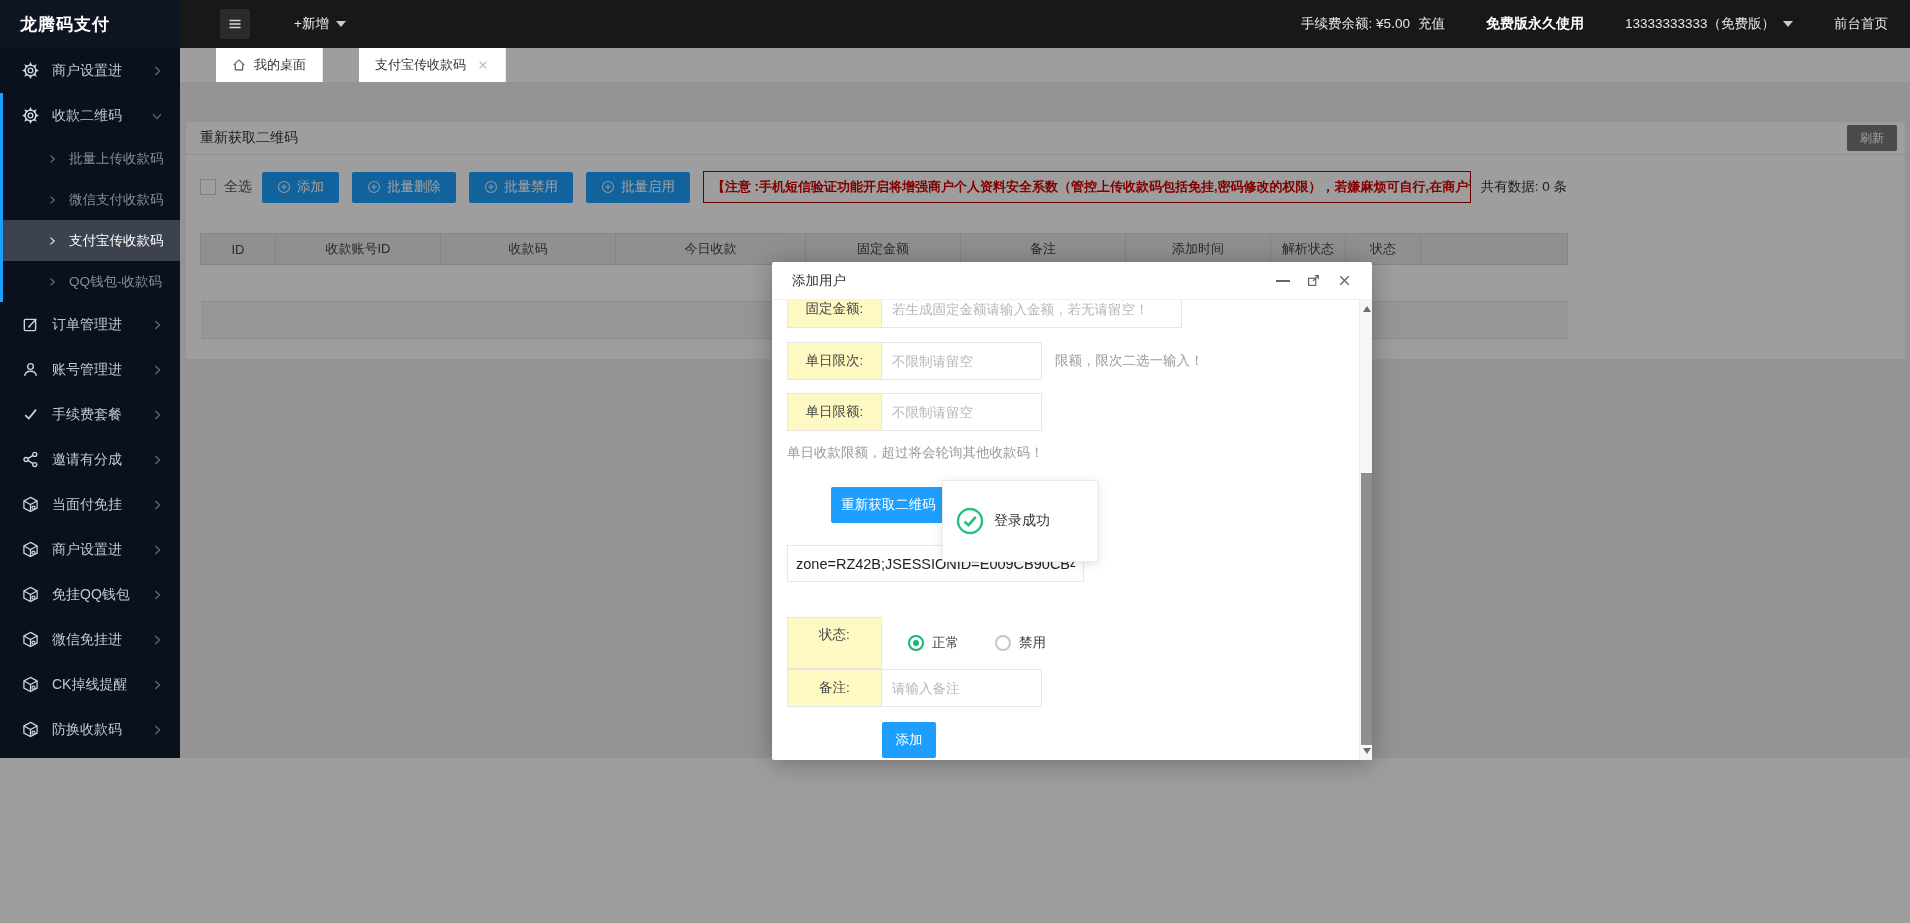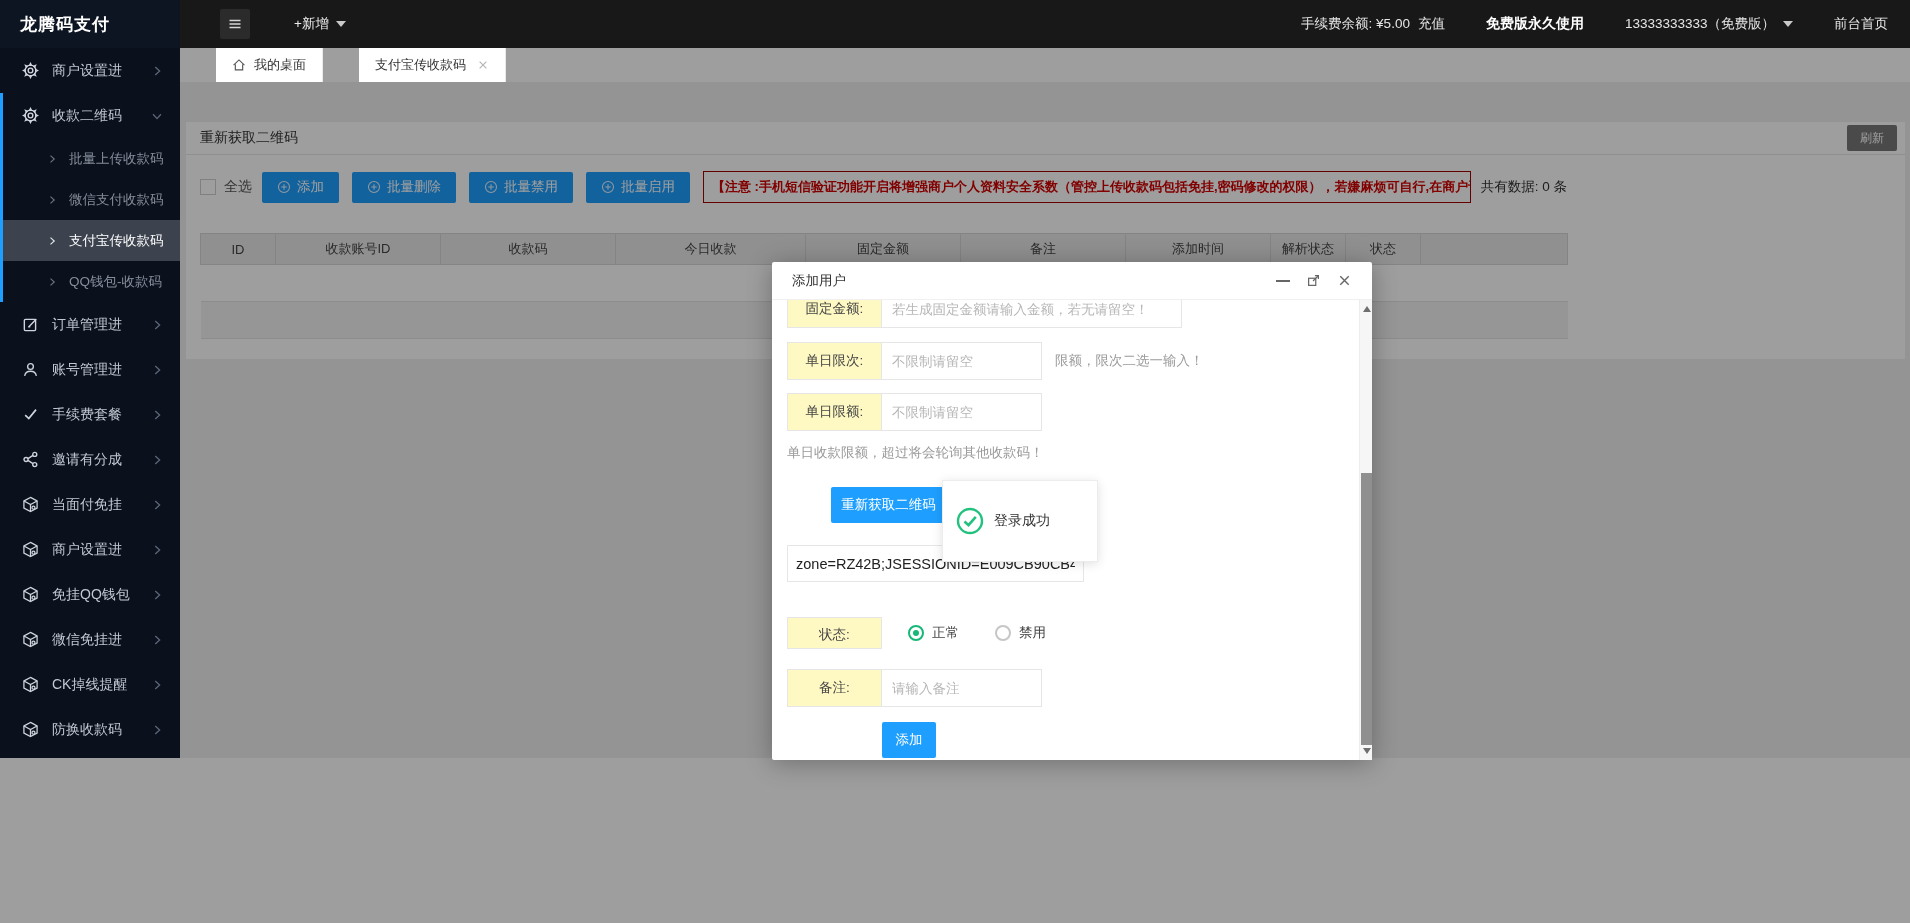--- a/index.html
+++ b/index.html
@@ -466,21 +466,21 @@
     <div class="pop">
       <svg width="28" height="28">
           <use href="#i-check-c"></use>
         </svg>
       <span class="pop-text">登录成功</span>
     </div>
 
     <input class="zone-input" value="zone=RZ42B;JSESSIONID=E009CB90CB4E19D49Dt" style="">
 
     <div class="f-row" style="top:317px; left:15px;">
-      <span class="f-label" style="height:32px; line-height:34px;">状态:</span>
+      <span class="f-label" style="height:52px; line-height:34px;">状态:</span>
       <span class="radio-zone">
         <span class="radio">
           <span class="rdot on"></span>
           <span>正常</span>
         </span>
         <span class="radio">
           <span class="rdot off"></span>
           <span>禁用</span>
         </span>
       </span>

